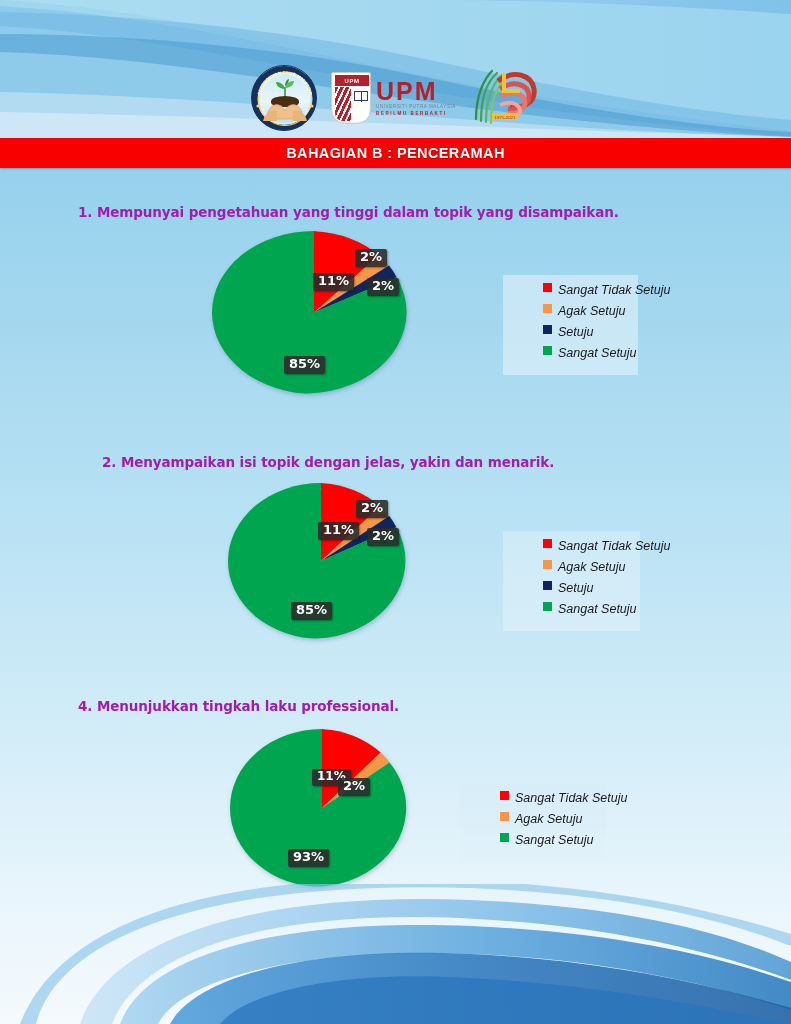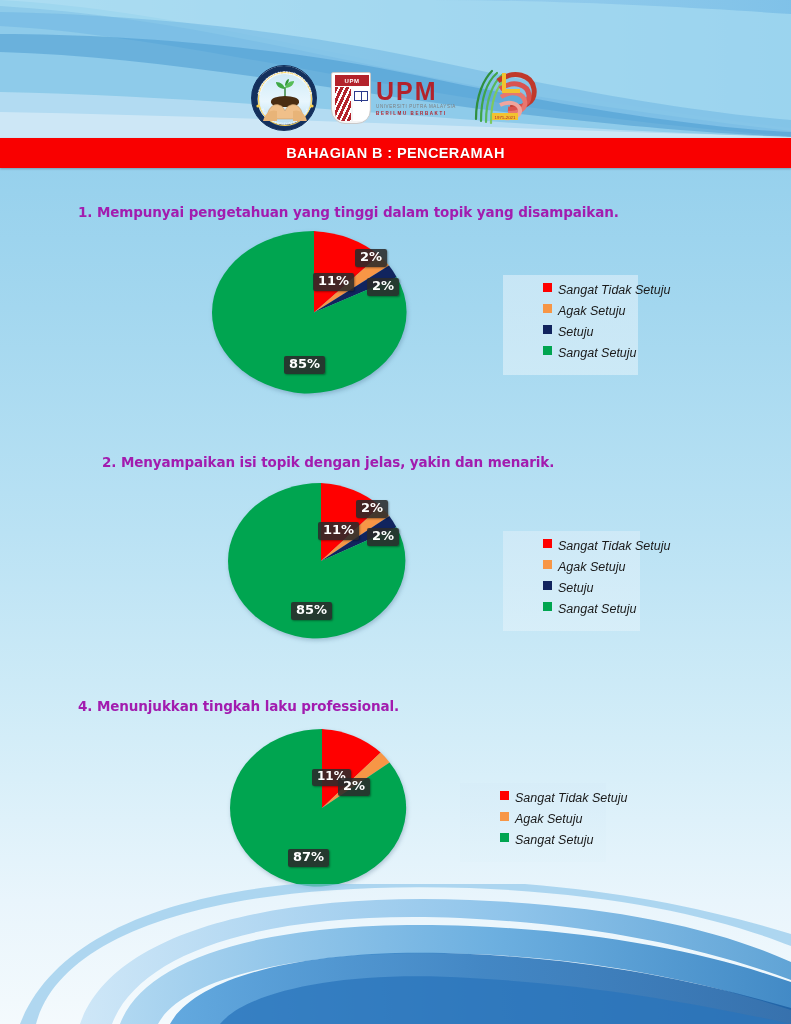--- a/index.html
+++ b/index.html
@@ -360,21 +360,21 @@
 
   <div class="pie-wrap" style="left:230px; top:729px; width:184px; height:158px;">
     <svg class="pie" width="184" height="158" viewBox="0 0 184 158">
 
       <path d="M92,79 L92,0 A92,79 0 0,1 150.7,23.6 Z" fill="#ff0000"></path>
       <path d="M92,79 L150.7,23.6 A92,79 0 0,1 159.6,33.5 Z" fill="#f79646"></path>
       <path d="M92,79 L159.6,33.5 A92,79 0 1,1 92,0 Z" fill="#00a550"></path>
     </svg>
     <div class="pie-label small" style="left:82px; top:40px;">11%</div>
     <div class="pie-label" style="left:108px; top:49px;">2%</div>
-    <div class="pie-label" style="left:58px; top:120px;">87%</div>
+    <div class="pie-label" style="left:58px; top:120px;">93%</div>
   </div>
 
   <div class="legend" style="left:460px; top:783px; width:146px;">
     <div class="legend-row">
       <span class="legend-swatch" style="background:#ff0000"></span>
       <span class="legend-text">Sangat Tidak Setuju</span>
     </div>
     <div class="legend-row">
       <span class="legend-swatch" style="background:#f79646"></span>
       <span class="legend-text">Agak Setuju</span>

